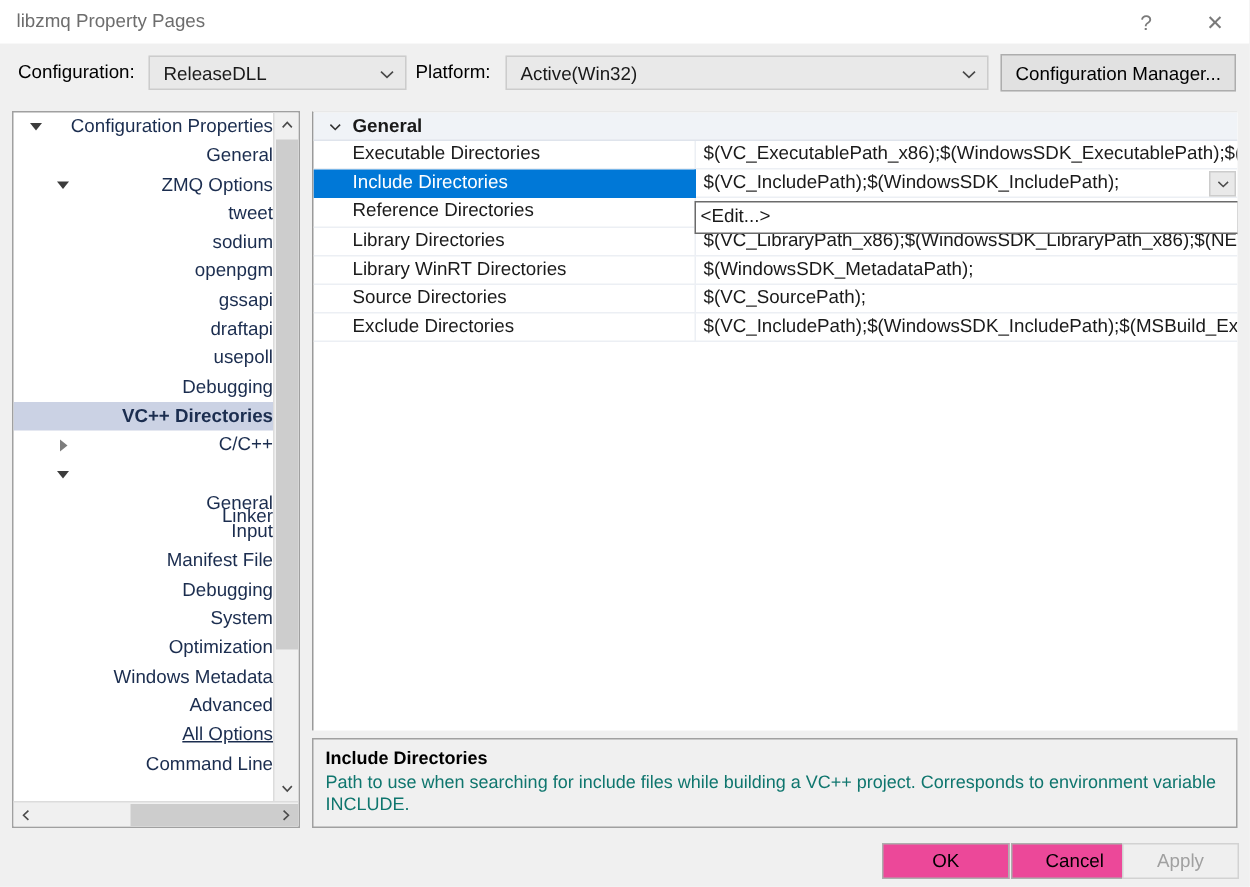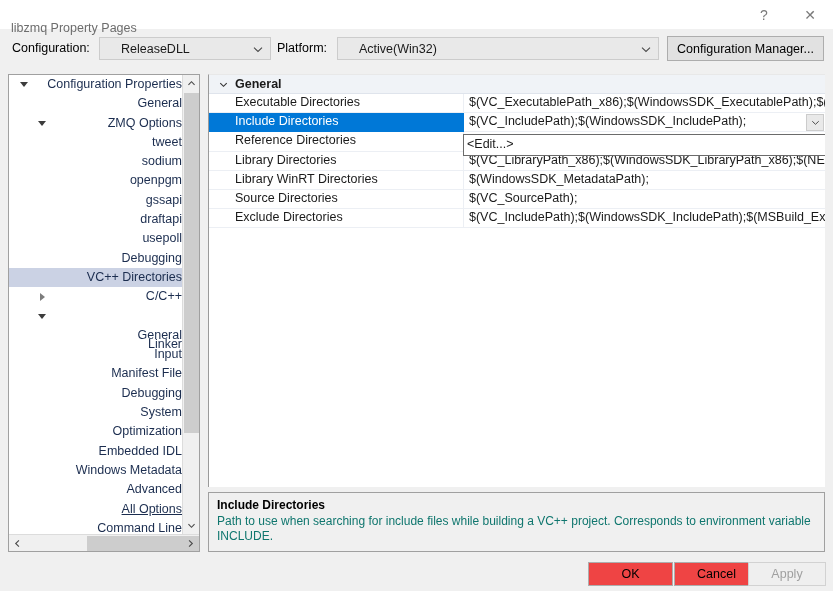--- a/index.html
+++ b/index.html
@@ -18,21 +18,21 @@
     width: 833px; height: 591px;
     background: #f0f0f0;
   }
 
   
   #titlebar {
     position: absolute; left: 0; top: 0; width: 833px; height: 29px;
     background: #ffffff;
   }
   #title-text {
-    position: absolute; left: 11px; top: 21px;
+    position: absolute; left: 11px; top: 7px;
     font-size: 12.5px; color: #6d6d6d;
     white-space: nowrap;
   }
   .tb-btn {
     position: absolute; top: 0; height: 29px; width: 46px;
     display: flex; align-items: center; justify-content: center;
     color: #7a7a7a; font-size: 14px; cursor: default;
   }
   #btn-help { right: 46px; }
   #btn-close { right: 0px; }
@@ -45,21 +45,21 @@
     position: absolute; font-size: 12.5px; color: #000; white-space: nowrap;
   }
   #lbl-configuration { left: 12px; top: 12px; }
   #lbl-platform     { left: 277px; top: 12px; }
 
   .combo {
     position: absolute; top: 8px; height: 23px;
     background: #e9e9e9;
     border: 1px solid #cccccc;
     display: flex; align-items: center;
-    padding-left: 21px;
+    padding-left: 9px;
     font-size: 12.5px; color: #1a1a1a;
     cursor: default;
     white-space: nowrap; overflow: hidden;
   }
   .combo .chev {
     position: absolute; right: 8px; top: 50%; transform: translateY(-50%);
     width: 9px; height: 9px;
   }
   #combo-configuration { left: 99px; width: 172px; }
   #combo-platform      { left: 337px; width: 322px; }
@@ -216,21 +216,21 @@
   #desc-title {
     font-size: 12px; font-weight: bold; color: #000; margin-bottom: 2px;
   }
   #desc-body {
     font-size: 12px; color: #0f766e; line-height: 15px;
   }
 
   
   .fbtn {
     position: absolute; top: 562px; height: 24px; width: 85px;
-    background: #ef4444; border: 1px solid #adadad;
+    background: #ec4899; border: 1px solid #adadad;
     display: flex; align-items: center; justify-content: center;
     font-size: 12.5px; color: #000; cursor: default;
   }
   #btn-ok     { left: 588px; }
   #btn-cancel { left: 674px; }
   #btn-apply  { left: 748px; width: 78px; color: #a0a0a0; background: #efefef; border-color: #d2d2d2; }
 
   svg { display: block; }
 </style>
 </head>
@@ -284,34 +284,33 @@
           <div class="tnode"><span class="arrow" style="left: 26px;">
               <span class="tri-down"></span>
             </span><span class="tlabel" style="margin-left: 42px;">ZMQ Options</span></div>
           <div class="tnode"><span class="tlabel" style="margin-left: 60px;">tweet</span></div>
           <div class="tnode"><span class="tlabel" style="margin-left: 60px;">sodium</span></div>
           <div class="tnode"><span class="tlabel" style="margin-left: 60px;">openpgm</span></div>
           <div class="tnode"><span class="tlabel" style="margin-left: 60px;">gssapi</span></div>
           <div class="tnode"><span class="tlabel" style="margin-left: 60px;">draftapi</span></div>
           <div class="tnode"><span class="tlabel" style="margin-left: 60px;">usepoll</span></div>
           <div class="tnode"><span class="tlabel" style="margin-left: 42px;">Debugging</span></div>
-          <div class="tnode sel"><span class="tlabel" style="margin-left: 42px;">VC++ Directories</span></div>
+          <div class="tnode sel"><span class="tlabel" style="margin-left: 42px; font-weight: bold;">VC++ Directories</span></div>
           <div class="tnode"><span class="arrow" style="left: 26px;">
               <span class="tri-right-hollow"></span>
             </span><span class="tlabel" style="margin-left: 42px;">C/C++</span></div>
           <div class="tnode"><span class="arrow" style="left: 26px;">
               <span class="tri-down"></span>
             </span><span class="tlabel" style="margin-left: 42px; margin-top: 28px;">Linker</span></div>
           <div class="tnode"><span class="tlabel" style="margin-left: 60px;">General</span></div>
           <div class="tnode"><span class="tlabel" style="margin-left: 60px;">Input</span></div>
           <div class="tnode"><span class="tlabel" style="margin-left: 60px;">Manifest File</span></div>
           <div class="tnode"><span class="tlabel" style="margin-left: 60px;">Debugging</span></div>
           <div class="tnode"><span class="tlabel" style="margin-left: 60px;">System</span></div>
           <div class="tnode"><span class="tlabel" style="margin-left: 60px;">Optimization</span></div>
-          <div class="tnode"><span class="tlabel" style="margin-left: 60px;">Embedded IDL</span></div>
           <div class="tnode"><span class="tlabel" style="margin-left: 60px;">Windows Metadata</span></div>
           <div class="tnode"><span class="tlabel" style="margin-left: 60px;">Advanced</span></div>
           <div class="tnode"><span class="tlabel" style="margin-left: 60px; text-decoration: underline;">All Options</span></div>
           <div class="tnode"><span class="tlabel" style="margin-left: 60px;">Command Line</span></div>
         </div>
     </div>
 
     <div id="tree-vscroll">
       <div class="sb-arrow" id="tree-vs-up">
         <svg viewBox="0 0 10 10" width="9" height="9">

